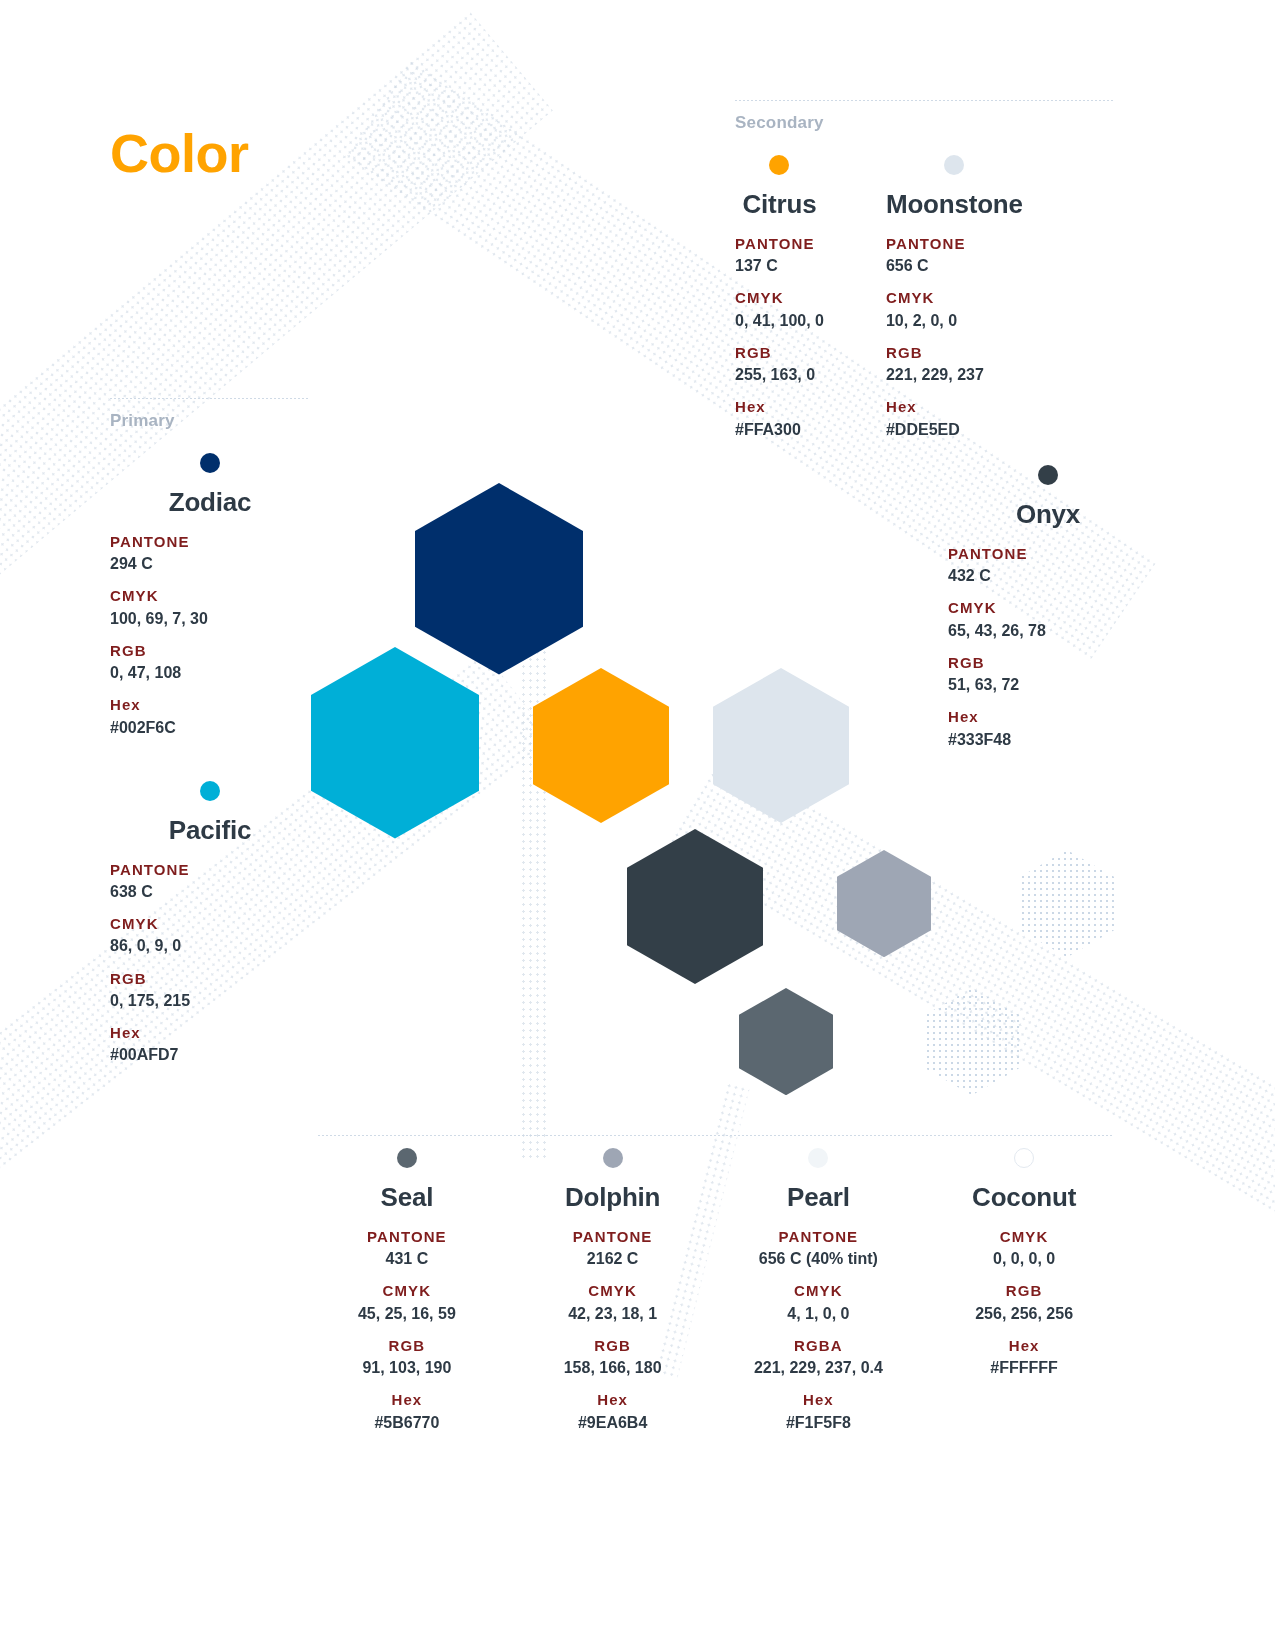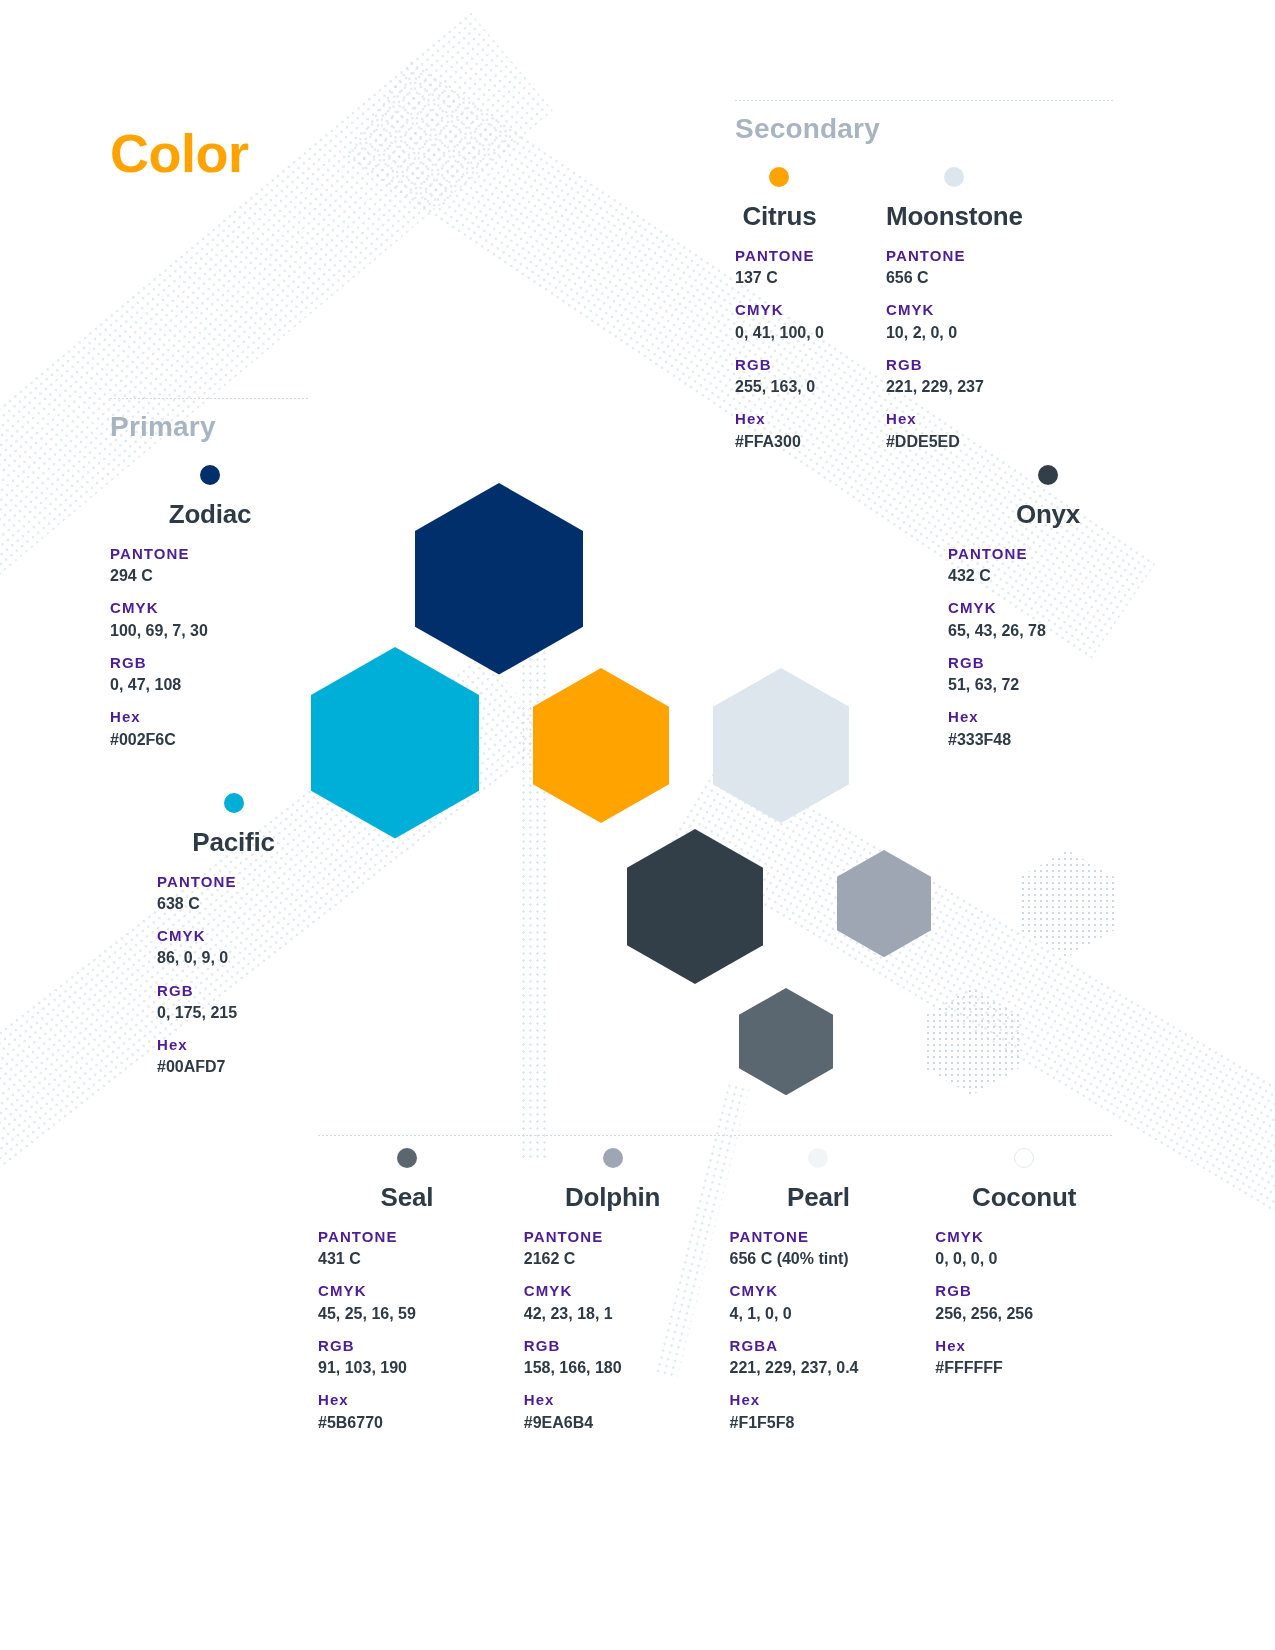--- a/index.html
+++ b/index.html
@@ -47,53 +47,53 @@
     z-index:3;
   }
 
   .group{ position:absolute; z-index:3; }
   .group-rule{
     height:1px;
     background:repeating-linear-gradient(to right,#CFDAE6 0 2px, transparent 2px 4px);
     margin-bottom:12px;
   }
   .group-title{
-    font-size:28px; font-weight:700; color:#A9B4C2; letter-spacing:.2px;
+    font-size:17px; font-weight:700; color:#A9B4C2; letter-spacing:.2px;
     margin-bottom:22px;
   }
   .swatch{ position:relative; }
   .swatch-head{ display:flex; align-items:center; gap:14px; margin-bottom:14px;flex-direction:column; }
   .dot{
     width:20px; height:20px; border-radius:50%;
     flex:0 0 auto;
   }
   .dot.ring{ background:transparent; border:1px solid #E3E9F0; }
   .swatch-name{
     font-size:26px; font-weight:700; color:#2E3A45; letter-spacing:-.2px;
   }
   .field{ margin-bottom:11px; }
   .field-label{
-    font-size:15px; font-weight:700; color:#4c1d95;
+    font-size:15px; font-weight:700; color:#7f1d1d;
     letter-spacing:1.1px; line-height:1.35;
   }
   .field-value{
     font-size:16px; font-weight:700; color:#2E3A45; line-height:1.45;
   }
 
   
   #group-primary{ left:110px; top:398px; width:200px; }
   #group-secondary{ left:735px; top:100px; width:380px; }
   #group-additional{ left:318px; top:1135px; width:795px; }
 
   #secondary-col-right-extra{
     position:absolute; left:948px; top:465px; width:200px; z-index:3;
   }
-  #primary-second{ margin-top:42px;margin-left:47px; }
+  #primary-second{ margin-top:42px; }
   #secondary-row{ display:flex; gap:62px; }
-  #additional-row{ display:flex; gap:28px; }
+  #additional-row{ display:flex; gap:28px;text-align:center; }
   #additional-row .swatch{ width:208px; }
 </style>
 </head>
 <body>
 
 <div class="deco-layer">
   <div class="dotband db1"></div>
   <div class="dotband db2"></div>
   <div class="dotband db3"></div>
   <div class="dotband db4"></div>

